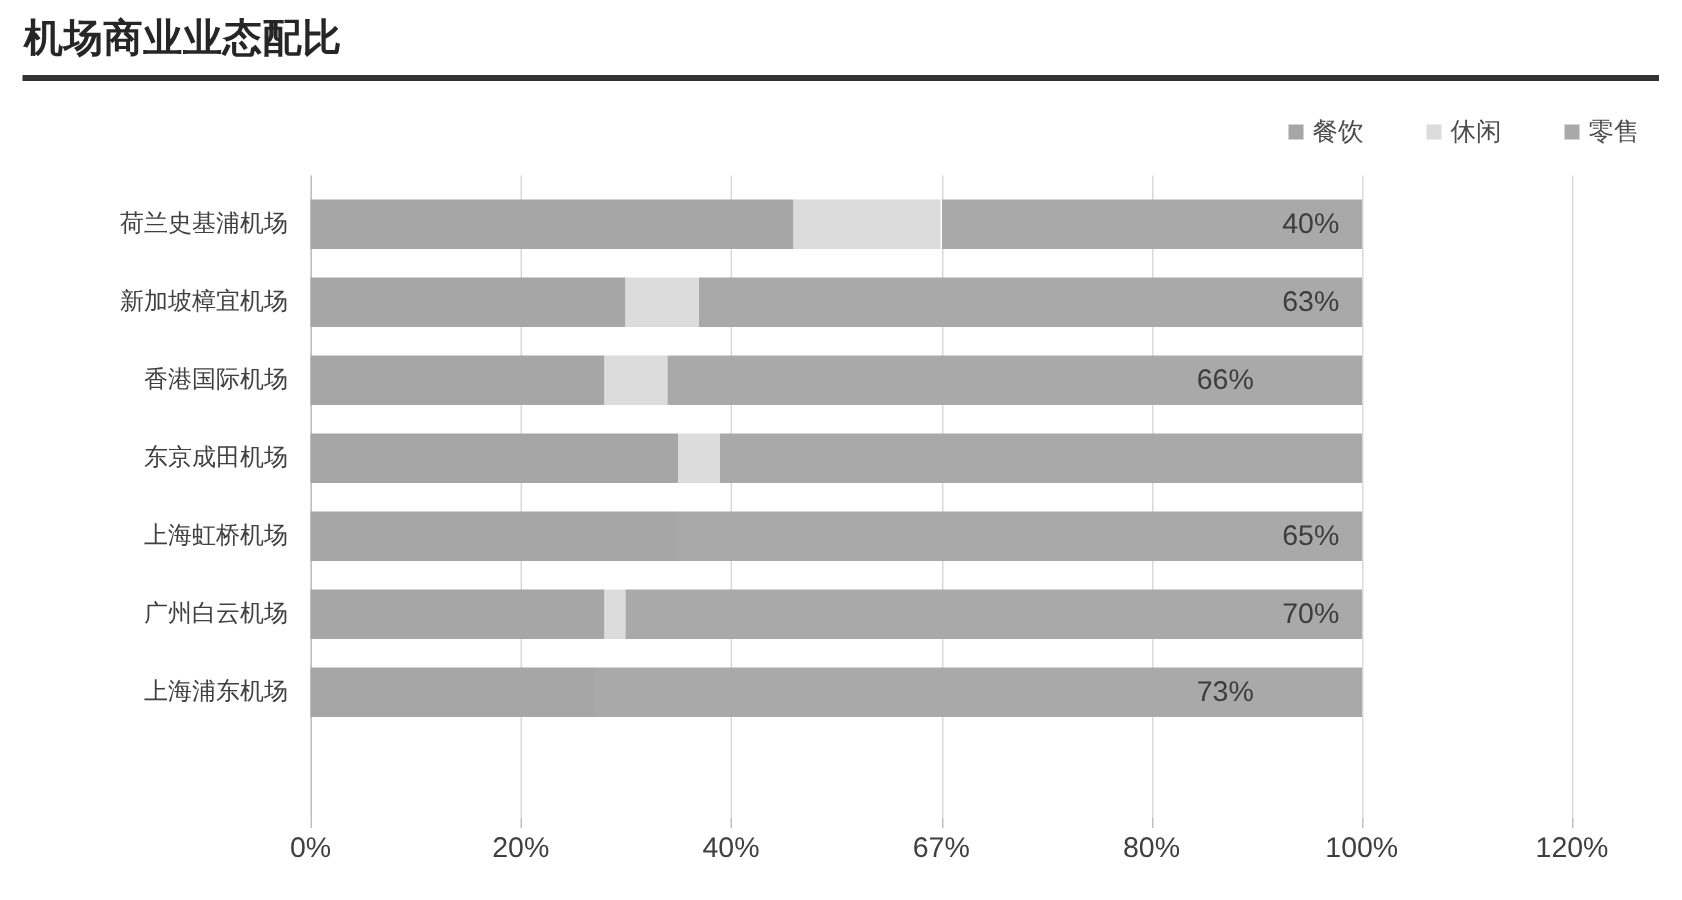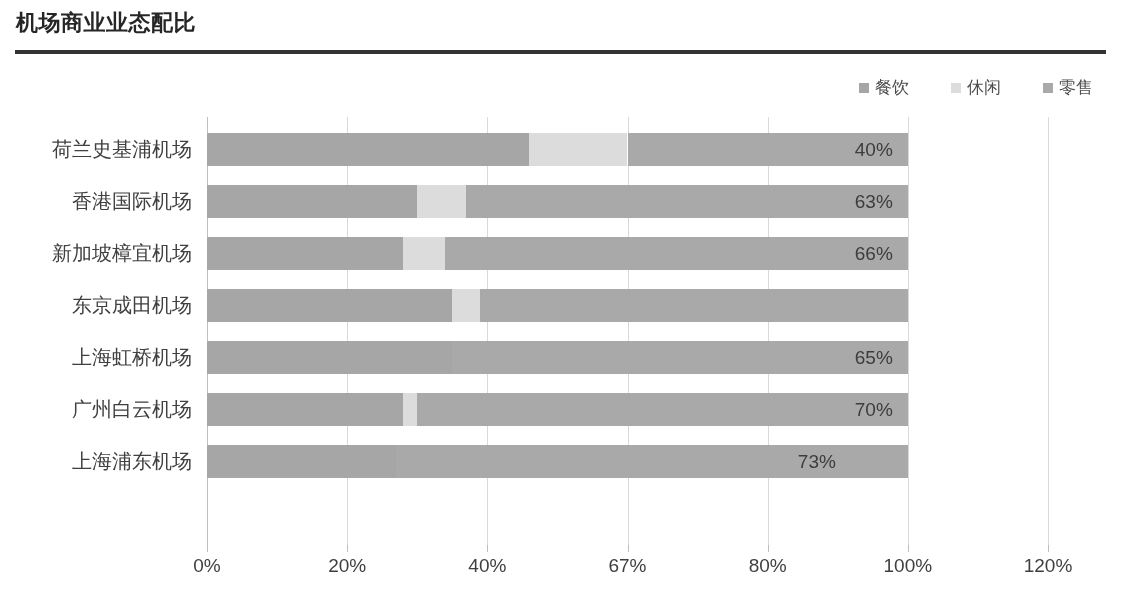--- a/index.html
+++ b/index.html
@@ -14,21 +14,21 @@
     color: #404040;
     overflow: hidden;
     position: relative;
   }
 
   
   .chart-title {
     position: absolute;
     left: 16px;
     top: 8px;
-    font-size: 22px;
+    font-size: 26px;
     font-weight: bold;
     color: #262626;
     letter-spacing: 0.5px;
     white-space: nowrap;
   }
   .title-rule {
     position: absolute;
     left: 15px;
     top: 50px;
     width: 1091px;
@@ -98,21 +98,21 @@
     left: 0;
     top: 133px;
     width: 192px;
   }
   .cat-label {
     height: 33px;
     margin-bottom: 19px;
     display: flex;
     align-items: center;
     justify-content: flex-end;
-    font-size: 20px;
+    font-size: 16px;
     color: #404040;
     white-space: nowrap;
   }
 
   
   .bars {
     position: absolute;
     left: 207px;
     top: 133px;
     width: 841px;
@@ -191,22 +191,22 @@
       <div class="gridline" style="left: 140.167px;"></div>
       <div class="gridline" style="left: 280.333px;"></div>
       <div class="gridline" style="left: 420.5px;"></div>
       <div class="gridline" style="left: 560.667px;"></div>
       <div class="gridline" style="left: 700.833px;"></div>
       <div class="gridline" style="left: 841px;"></div>
     </div>
   <div class="axis-line"></div>
   <div class="cat-labels" id="catLabels">
       <div class="cat-label">荷兰史基浦机场</div>
+      <div class="cat-label">新加坡樟宜机场</div>
       <div class="cat-label">香港国际机场</div>
-      <div class="cat-label">新加坡樟宜机场</div>
       <div class="cat-label">东京成田机场</div>
       <div class="cat-label">上海虹桥机场</div>
       <div class="cat-label">广州白云机场</div>
       <div class="cat-label">上海浦东机场</div>
     </div>
   <div class="bars" id="bars">
       <div class="bar-row">
         <div class="seg seg-dining" style="left: 0px; width: 322.383px; background: rgb(166, 166, 166);"></div>
         <div class="seg seg-leisure" style="left: 322.383px; width: 98.1167px; background: rgb(220, 220, 220);"></div>
         <div class="seg seg-retail" style="left: 420.5px; width: 280.333px; background: rgb(169, 169, 169);"></div>
@@ -215,21 +215,21 @@
       <div class="bar-row">
         <div class="seg seg-dining" style="left: 0px; width: 210.25px; background: rgb(166, 166, 166);"></div>
         <div class="seg seg-leisure" style="left: 210.25px; width: 49.0583px; background: rgb(220, 220, 220);"></div>
         <div class="seg seg-retail" style="left: 259.308px; width: 441.525px; background: rgb(169, 169, 169);"></div>
         <div class="bar-label" style="left: 590.833px; width: 95px; text-align: right;">63%</div>
       </div>
       <div class="bar-row">
         <div class="seg seg-dining" style="left: 0px; width: 196.233px; background: rgb(166, 166, 166);"></div>
         <div class="seg seg-leisure" style="left: 196.233px; width: 42.05px; background: rgb(220, 220, 220);"></div>
         <div class="seg seg-retail" style="left: 238.283px; width: 462.55px; background: rgb(169, 169, 169);"></div>
-        <div class="bar-label" style="left: 590.833px; width: 95px; text-align: right;">66%</div>
+        <div class="bar-label" style="left: 590.833px; width: 95px; ">66%</div>
       </div>
       <div class="bar-row">
         <div class="seg seg-dining" style="left: 0px; width: 245.292px; background: rgb(166, 166, 166);"></div>
         <div class="seg seg-leisure" style="left: 245.292px; width: 28.0333px; background: rgb(220, 220, 220);"></div>
         <div class="seg seg-retail" style="left: 273.325px; width: 427.508px; background: rgb(169, 169, 169);"></div>
       </div>
       <div class="bar-row">
         <div class="seg seg-dining" style="left: 0px; width: 245.292px; background: rgb(166, 166, 166);"></div>
         <div class="seg seg-retail" style="left: 245.292px; width: 455.542px; background: rgb(169, 169, 169);"></div>
         <div class="bar-label" style="left: 590.833px; width: 95px; text-align: right;">65%</div>

